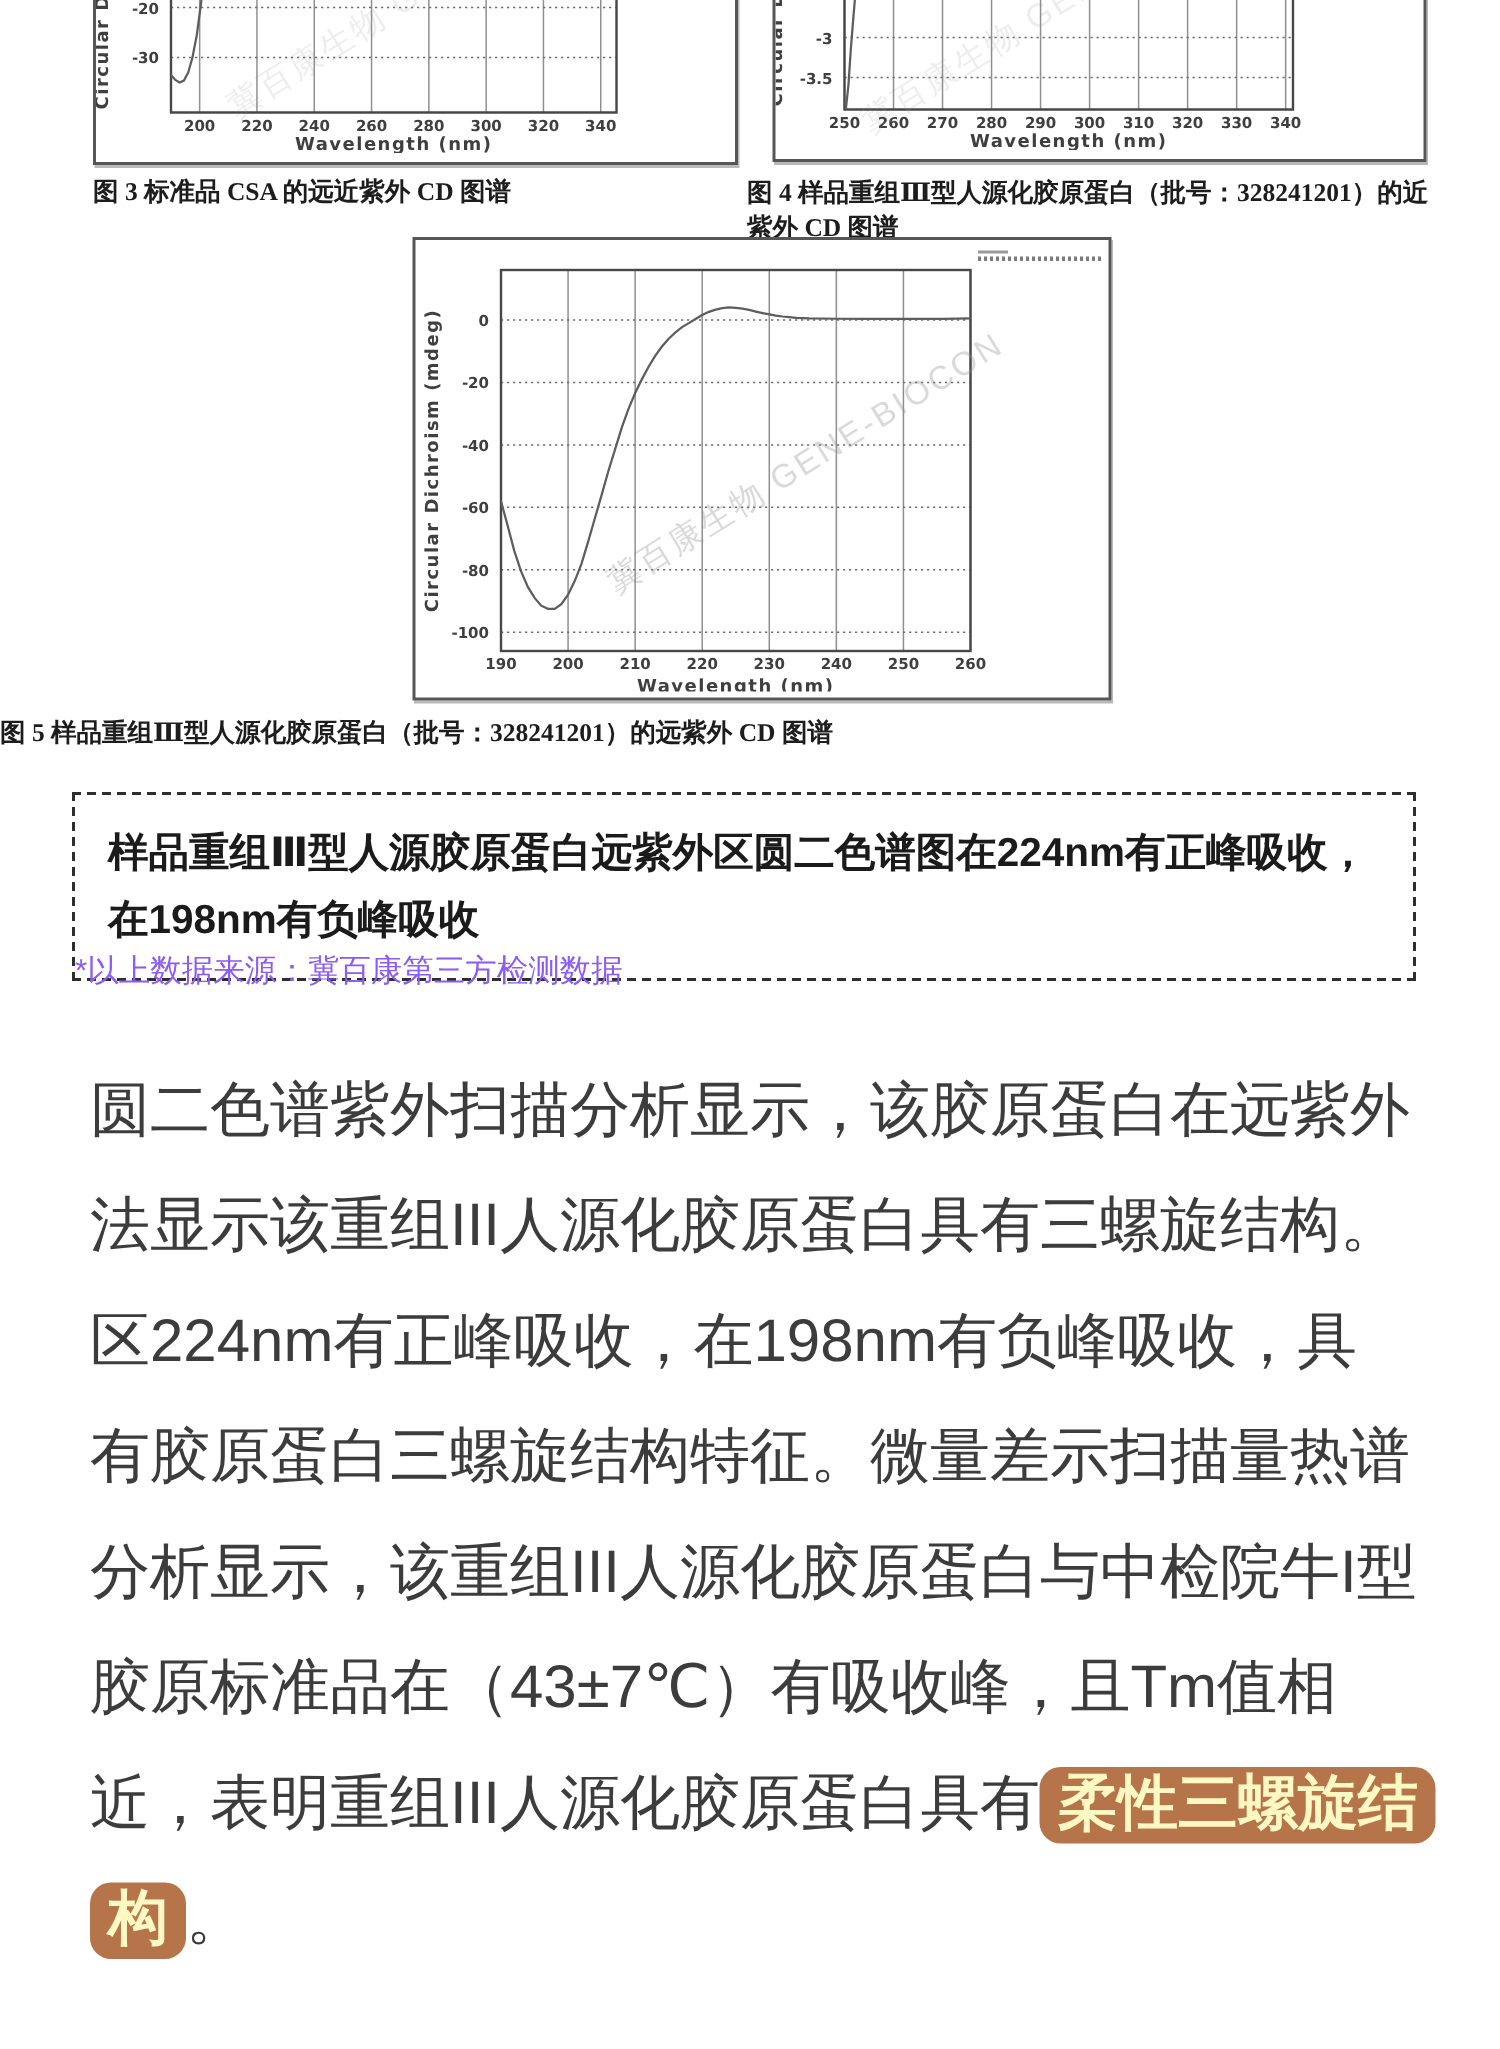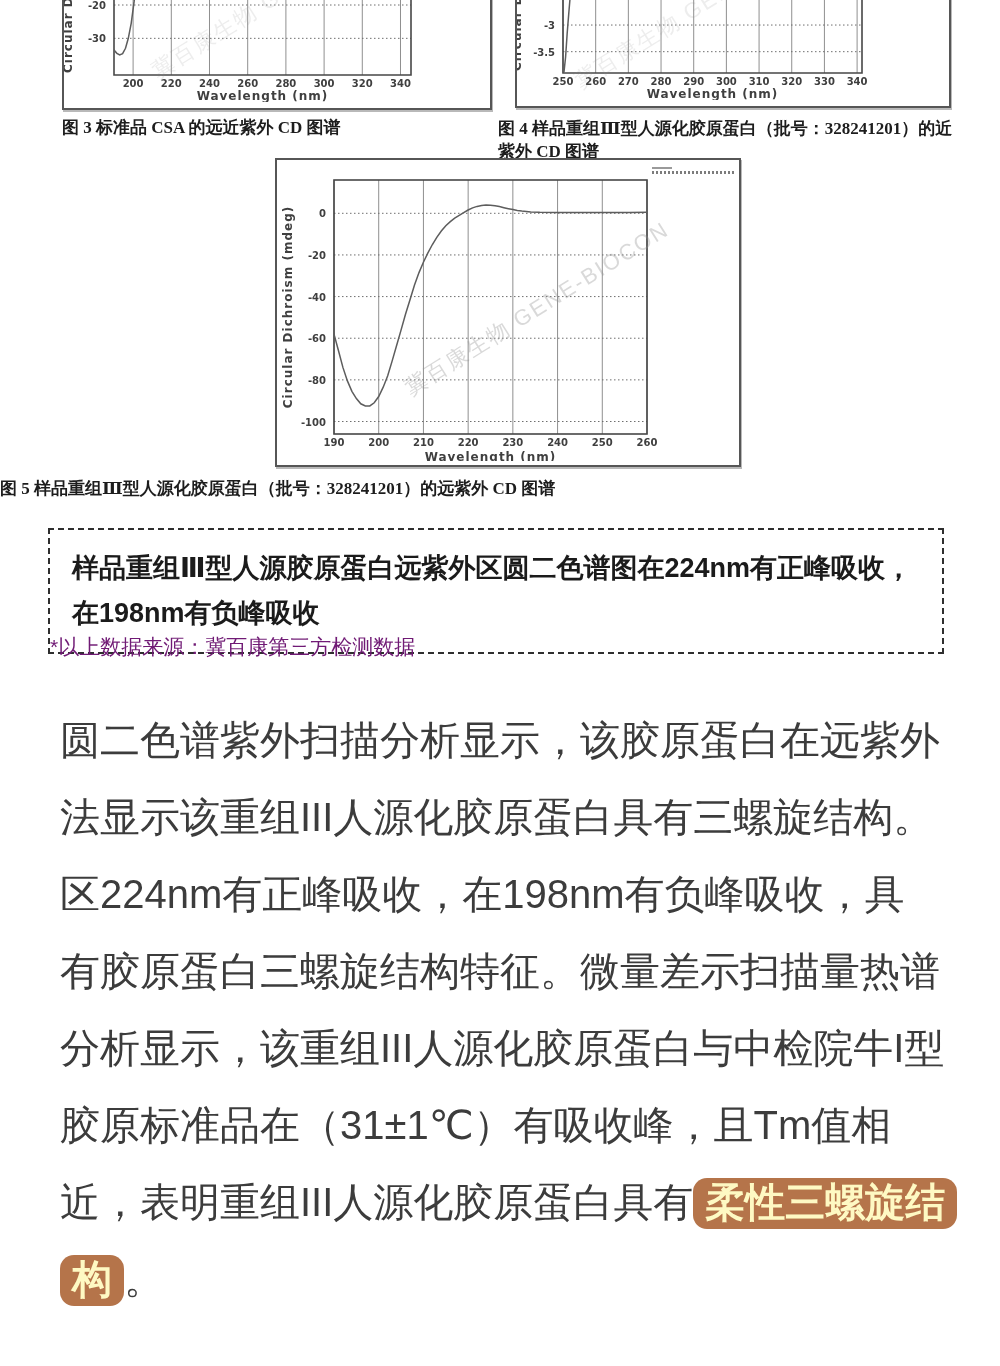--- a/index.html
+++ b/index.html
@@ -30,21 +30,21 @@
 
   .stamp{position:absolute;width:82px;height:11px;}
   .stamp .s1{position:absolute;left:0;top:0;width:20px;height:2px;background:#9a9a9a;}
   .stamp .s2{position:absolute;left:0;top:4px;width:82px;height:3px;
              background:repeating-linear-gradient(90deg,#7c7c7c 0 2px,transparent 2px 4px);}
 
   .summary{position:absolute;left:48px;top:528px;width:896px;box-sizing:border-box;
            border:2px dashed #2e2e2e;padding:16px 22px;text-align:left;
            font-size:27px;line-height:45px;font-weight:600;color:#1b1b1b;}
 
-  .footnote{position:absolute;left:50px;top:633px;font-size:21px;color:#701a75;}
+  .footnote{position:absolute;left:50px;top:633px;font-size:21px;color:#8b5cf6;}
 
   .para{position:absolute;left:60px;top:702px;width:892px;
         font-size:40px;line-height:77px;color:#3c3c3c;}
   .pline{white-space:nowrap;}
   .hl{background:#b5744a;color:#fef9c3;font-weight:bold;
       padding:2px 12px 5px;border-radius:14px;}
   .hl:empty{display:none;padding:0;}
 </style>
 </head>
 <body>
@@ -180,18 +180,18 @@
   </div>
 
   <div class="footnote">*以上数据来源：冀百康第三方检测数据</div>
 
   <div class="para">
     <div class="pline"><span>圆二色谱紫外扫描分析显示，该胶原蛋白在远紫外</span></div>
     <div class="pline"><span>法显示该重组III人源化胶原蛋白具有三螺旋结构。</span></div>
     <div class="pline"><span>区224nm有正峰吸收，在198nm有负峰吸收，具</span></div>
     <div class="pline"><span>有胶原蛋白三螺旋结构特征。微量差示扫描量热谱</span></div>
     <div class="pline"><span>分析显示，该重组III人源化胶原蛋白与中检院牛I型</span></div>
-    <div class="pline"><span>胶原标准品在（31±1℃）有吸收峰，且Tm值相</span></div>
+    <div class="pline"><span>胶原标准品在（43±7℃）有吸收峰，且Tm值相</span></div>
     <div class="pline"><span>近，表明重组III人源化胶原蛋白具有</span><span class="hl">柔性三螺旋结</span></div>
     <div class="pline"><span class="hl">构</span><span>。</span></div>
   </div>
 
 </div>
 
 </body></html>

